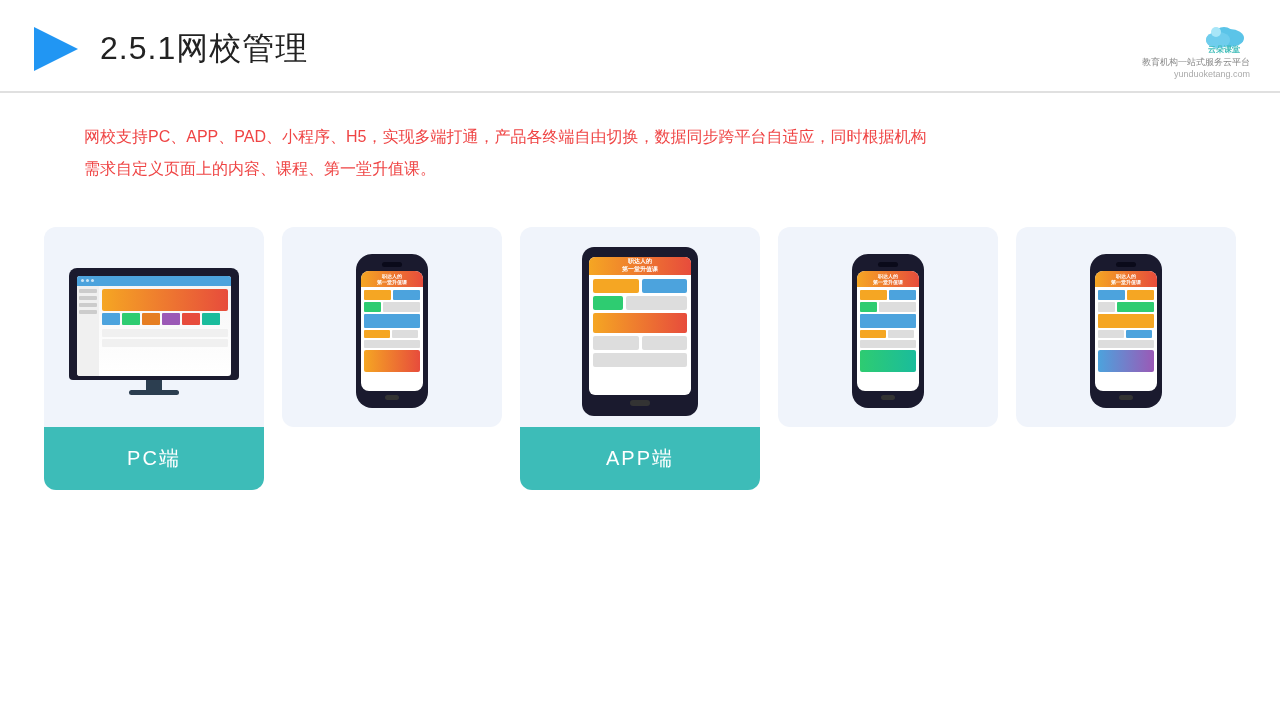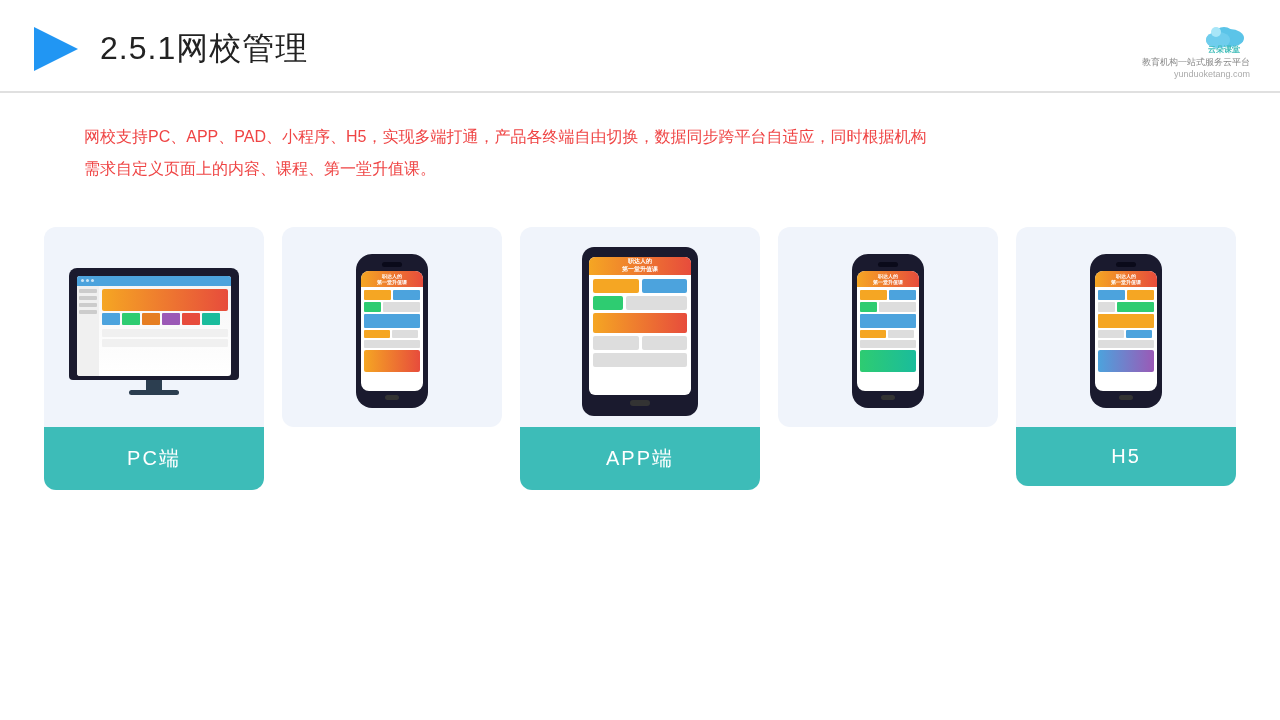--- a/index.html
+++ b/index.html
@@ -496,16 +496,15 @@
               </div>
               <div class="phone-row">
                 <div class="phone-block" style="width:56px;height:22px;background:linear-gradient(90deg,#4ca3dd,#9b59b6);border-radius:2px;"></div>
               </div>
             </div>
           </div>
           <div class="phone-home-btn"></div>
         </div>
       </div>
     </div>
-    <div class="device-label">H5</div>
   </div>
 
 </div>
 
 </body></html>

